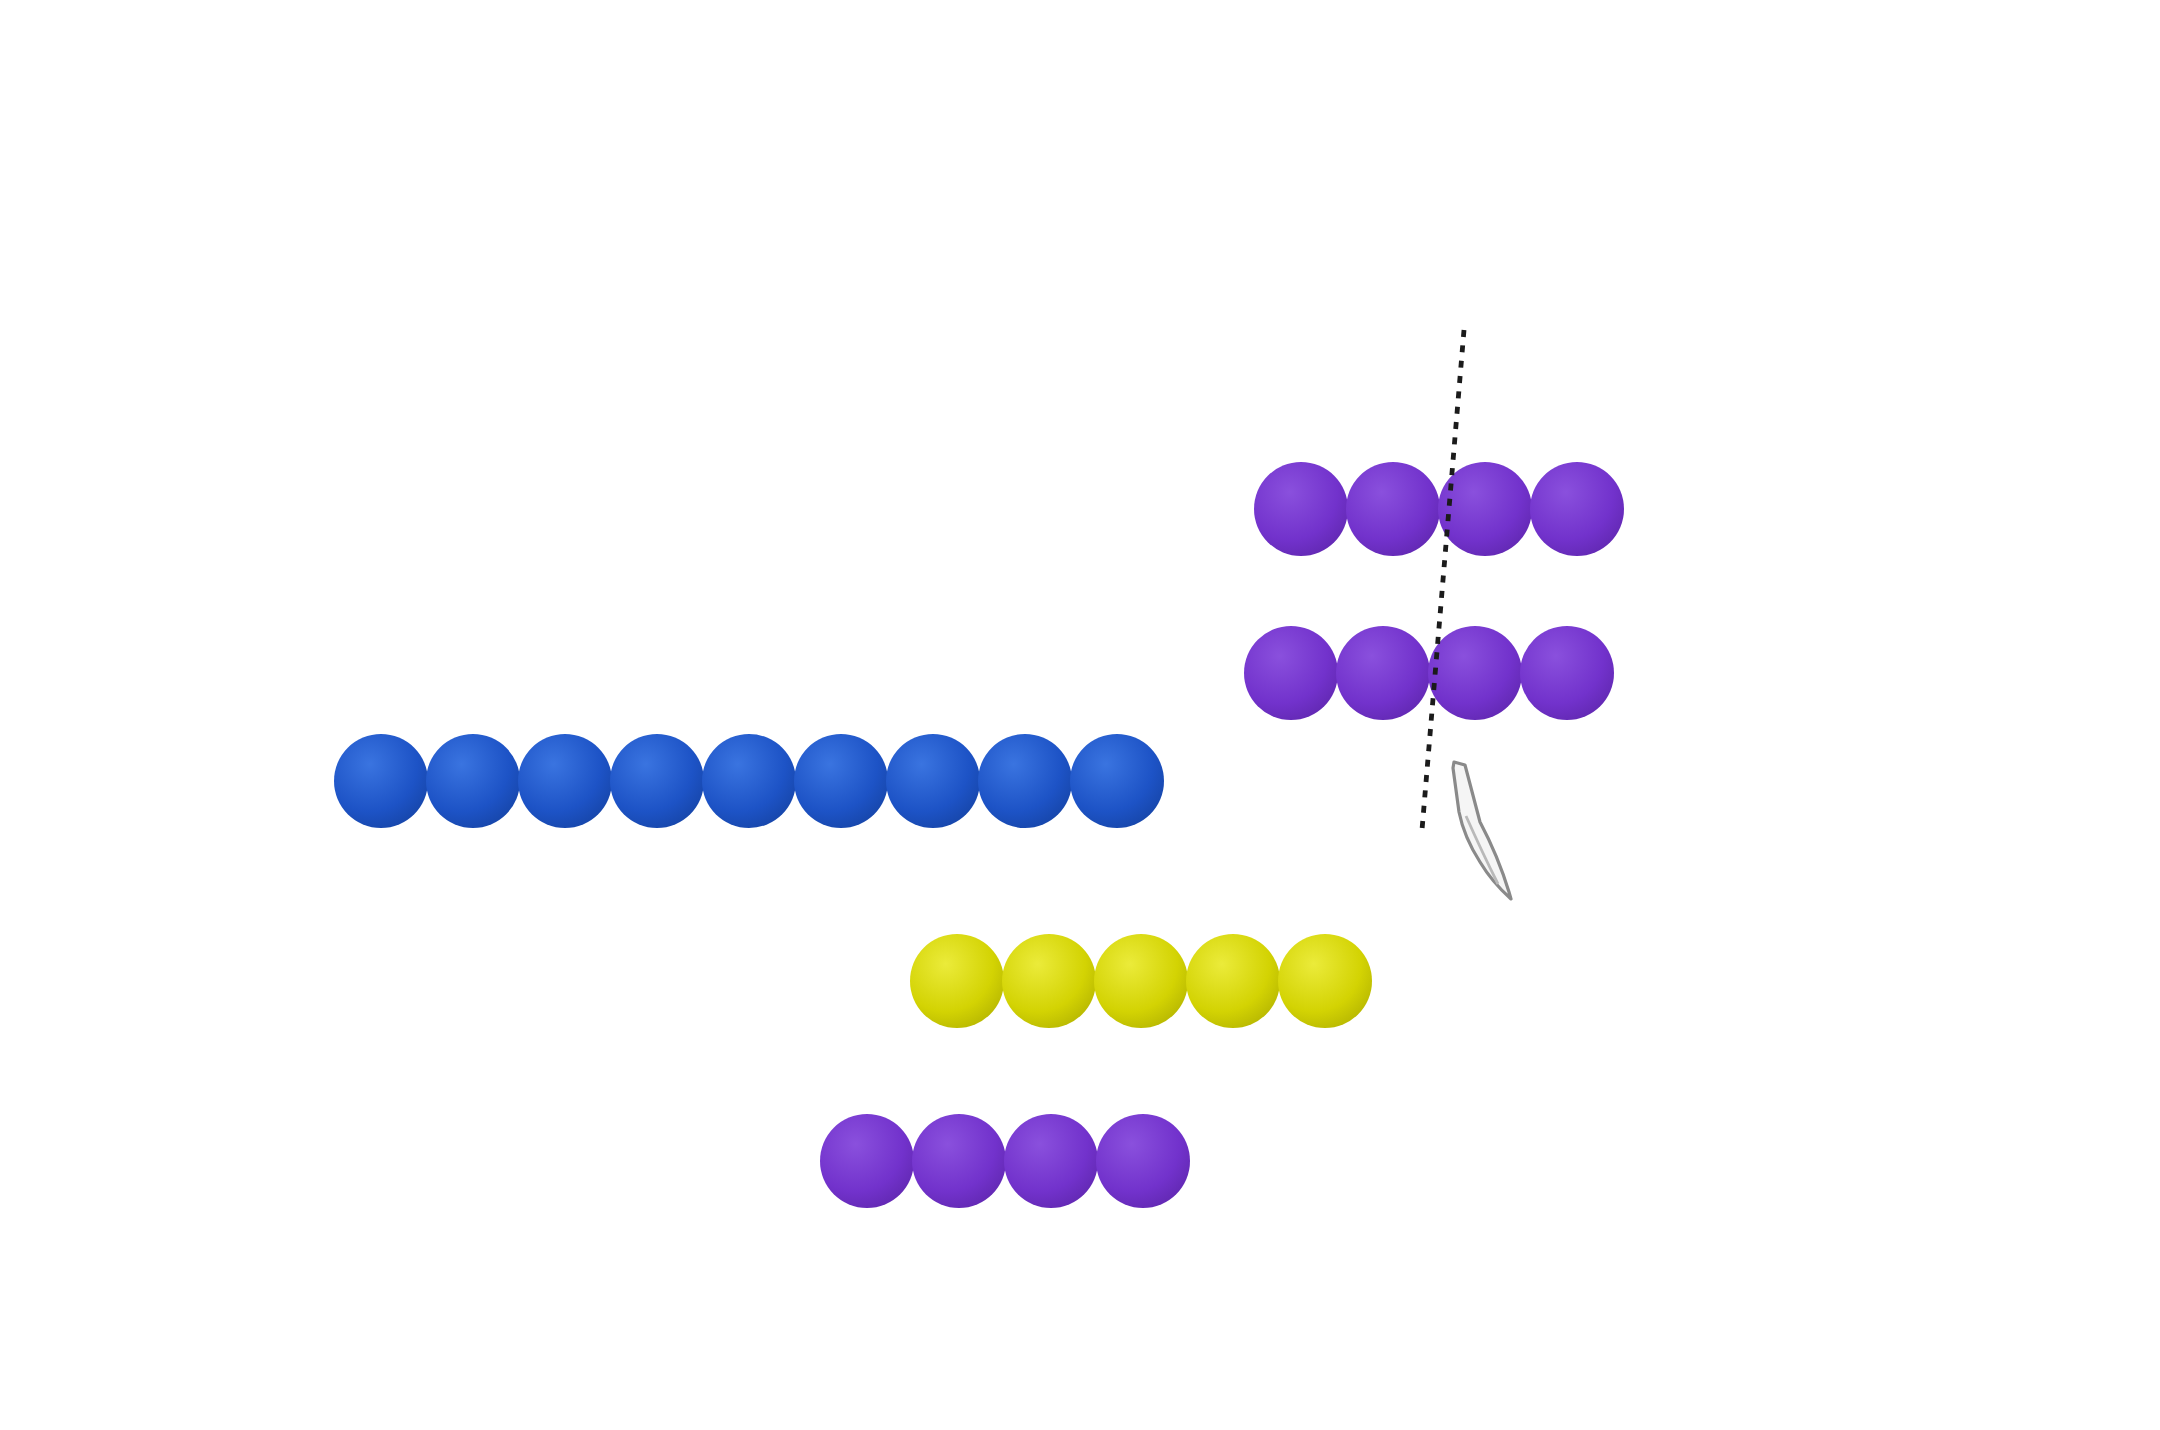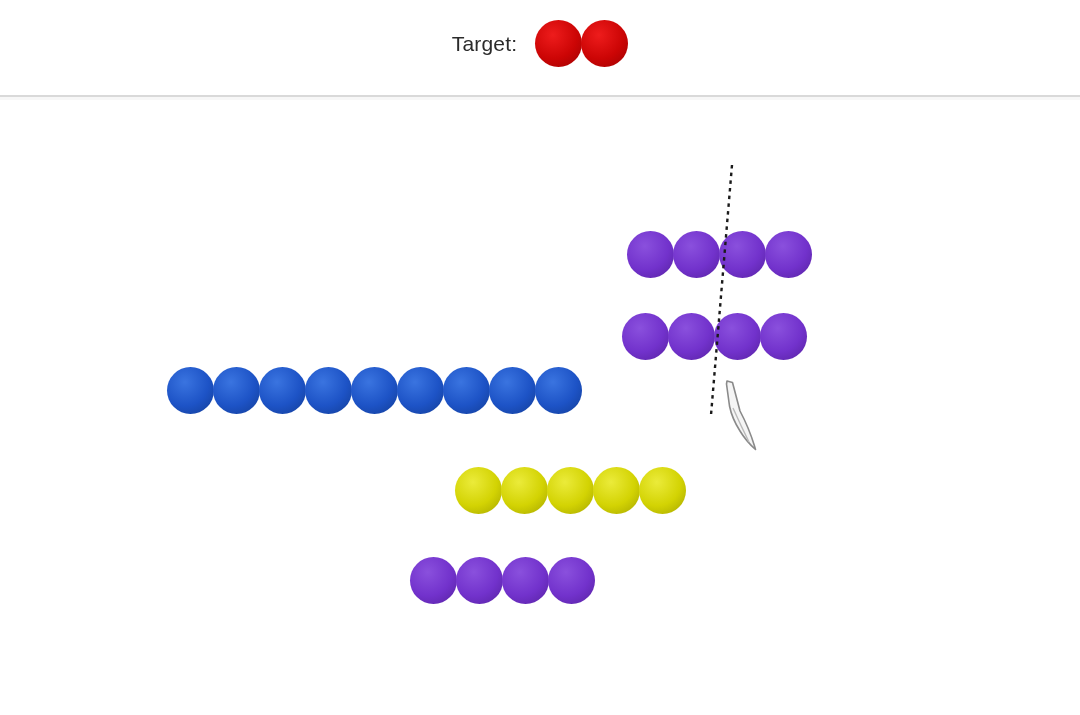--- a/index.html
+++ b/index.html
@@ -64,29 +64,20 @@
     height: 715px;
     z-index: 3;
     pointer-events: none;
   }
 </style>
 </head>
 <body>
 
 <div class="app">
 
-  <div class="header">
-    <div class="target-group">
-      <span class="target-label">Target:</span>
-      <div class="chain" id="target-chain" style="width: 93px; height: 47px;">
-          <div class="ball" style="left: 0px; width: 47px; height: 47px; background: radial-gradient(circle at 38% 32%, rgb(238, 28, 28) 0%, rgb(204, 5, 5) 55%, rgb(157, 1, 1) 100%);"></div>
-          <div class="ball" style="left: 46px; width: 47px; height: 47px; background: radial-gradient(circle at 38% 32%, rgb(238, 28, 28) 0%, rgb(204, 5, 5) 55%, rgb(157, 1, 1) 100%);"></div>
-        </div>
-    </div>
-  </div>
 
   <div class="board" id="board">
 
     <div class="chain" style="left: 627px; top: 231px; width: 185px; height: 47px;">
         <div class="ball" style="left: 0px; width: 47px; height: 47px; background: radial-gradient(circle at 38% 32%, rgb(138, 80, 221) 0%, rgb(114, 50, 204) 55%, rgb(86, 33, 159) 100%);"></div>
         <div class="ball" style="left: 46px; width: 47px; height: 47px; background: radial-gradient(circle at 38% 32%, rgb(138, 80, 221) 0%, rgb(114, 50, 204) 55%, rgb(86, 33, 159) 100%);"></div>
         <div class="ball" style="left: 92px; width: 47px; height: 47px; background: radial-gradient(circle at 38% 32%, rgb(138, 80, 221) 0%, rgb(114, 50, 204) 55%, rgb(86, 33, 159) 100%);"></div>
         <div class="ball" style="left: 138px; width: 47px; height: 47px; background: radial-gradient(circle at 38% 32%, rgb(138, 80, 221) 0%, rgb(114, 50, 204) 55%, rgb(86, 33, 159) 100%);"></div>
       </div>
       <div class="chain" style="left: 230px; top: 264px; width: 277px; height: 47px;">

